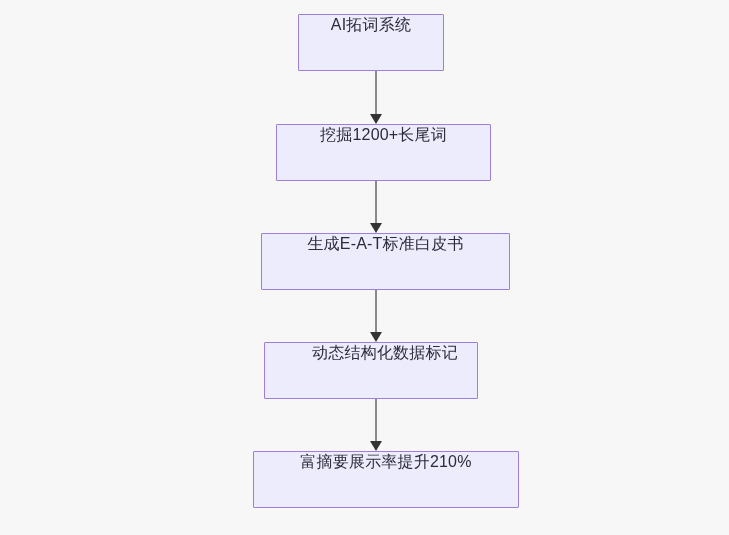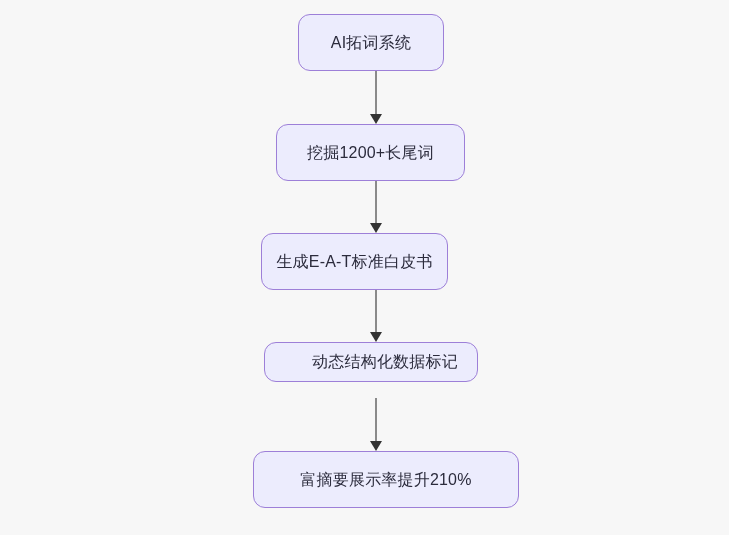--- a/index.html
+++ b/index.html
@@ -17,23 +17,23 @@
     position: relative;
     width: 729px;
     height: 535px;
     background: #f7f7f7;
   }
   .node {
     position: absolute;
     box-sizing: border-box;
     background: #ececfd;
     border: 1.7px solid #9d7fd8;
-    border-radius: 12px;
+    border-radius: 1px;
     display: flex;
-    align-items: center;
+    align-items: flex-start;
     justify-content: center;
     z-index: 2;
   }
   .node-label {
     font-size: 16px;
     line-height: 1.2;
     color: #2b2b3c;
     letter-spacing: 0.2px;
     white-space: nowrap;
     text-align: center;
@@ -81,29 +81,29 @@
 
   <div class="edge" style="left:370px; top:398px; width:12px; height:53px;">
     <div class="edge-line" style="height:43px; left:5.2px;"></div>
     <div class="edge-arrow" style="left:0px; top:43px;"></div>
   </div>
 
   <div class="node" style="left:298px; top:14px; width:146px; height:57px;">
     <span class="node-label">AI拓词系统</span>
   </div>
 
-  <div class="node" style="left:276px; top:124px; width:189px; height:57px;">
+  <div class="node" style="left:276px; top:124px; width:215px; height:57px;">
     <span class="node-label">挖掘1200+长尾词</span>
   </div>
 
-  <div class="node" style="left:261px; top:233px; width:187px; height:57px;">
+  <div class="node" style="left:261px; top:233px; width:249px; height:57px;">
     <span class="node-label">生成E-A-T标准白皮书</span>
   </div>
 
-  <div class="node" style="left:264px; top:342px; width:214px; height:40px;padding-left:28px;">
+  <div class="node" style="left:264px; top:342px; width:214px; height:57px;padding-left:28px;">
     <span class="node-label">动态结构化数据标记</span>
   </div>
 
   <div class="node" style="left:253px; top:451px; width:266px; height:57px;">
     <span class="node-label">富摘要展示率提升210%</span>
   </div>
 
 </div>
 
 </body></html>

